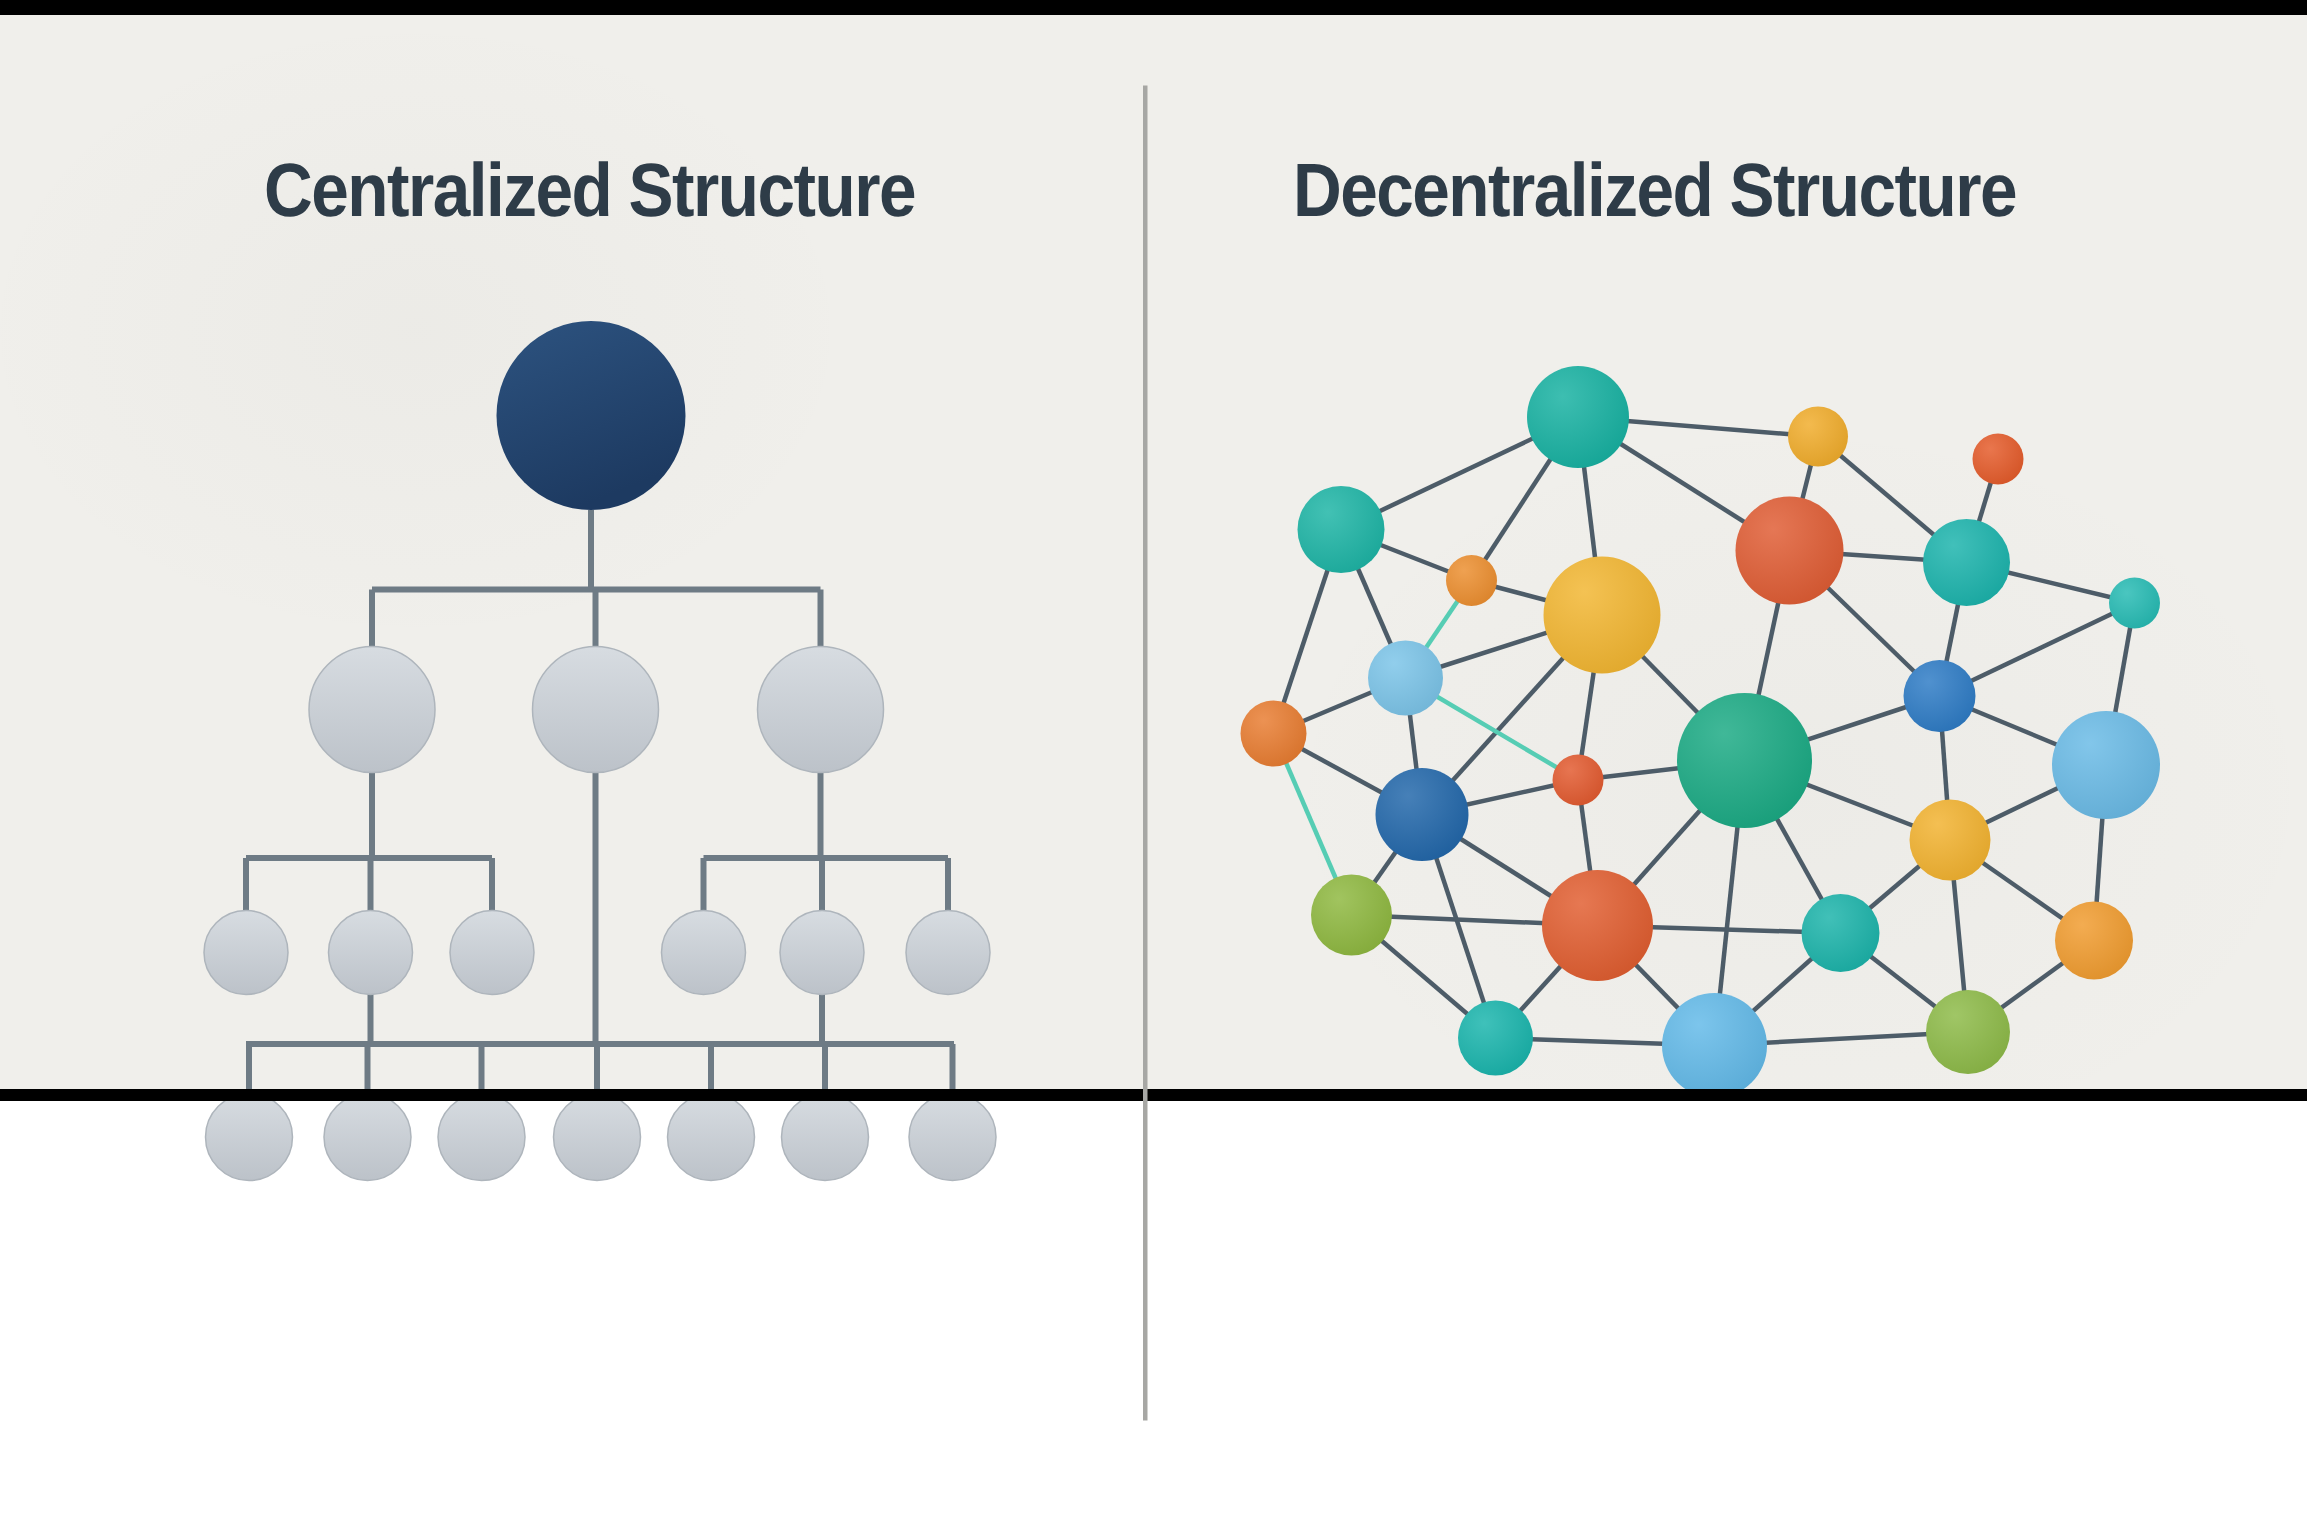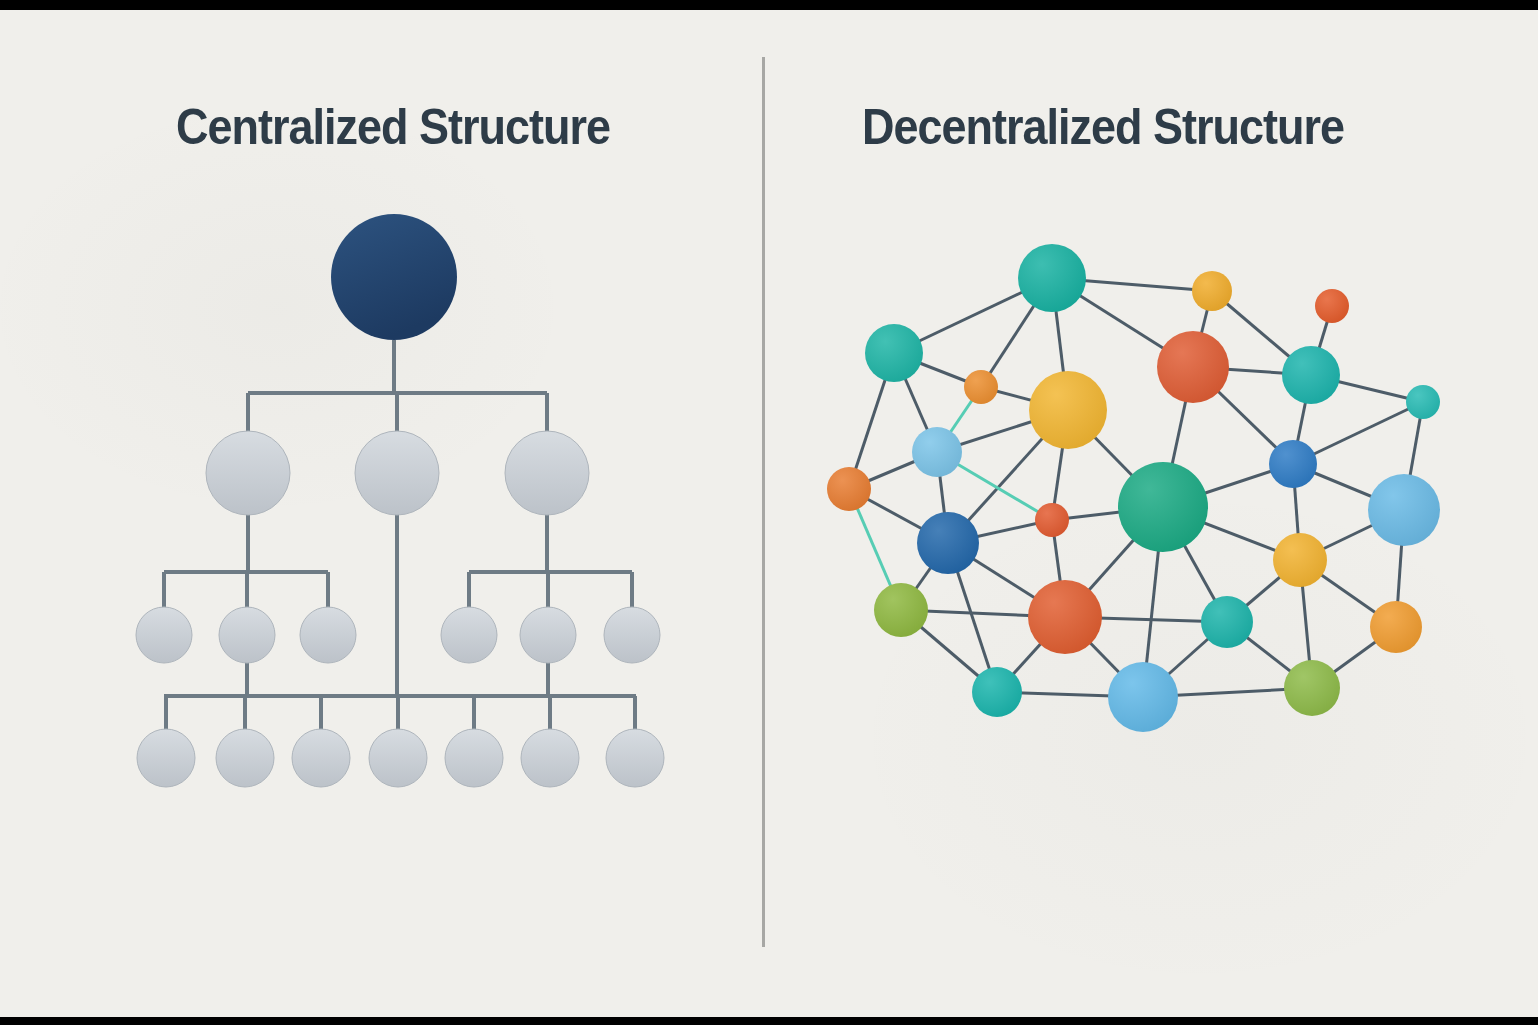--- a/index.html
+++ b/index.html
@@ -6,21 +6,21 @@
     margin: 0;
     padding: 0;
     width: 1538px;
     height: 1025px;
     overflow: hidden;
     font-family: "Liberation Sans", sans-serif;
   }
   #stage {
     position: relative;
     width: 1538px;
-    height: 1025px;
+    height: 734px;
     background:
       radial-gradient(420px 300px at 18% 30%, rgba(120,120,110,0.035), rgba(120,120,110,0) 70%),
       radial-gradient(500px 360px at 78% 72%, rgba(120,120,110,0.03), rgba(120,120,110,0) 70%),
       #f0efeb;
   }
   .letterbox {
     position: absolute;
     left: 0;
     width: 1538px;
     background: #000;

